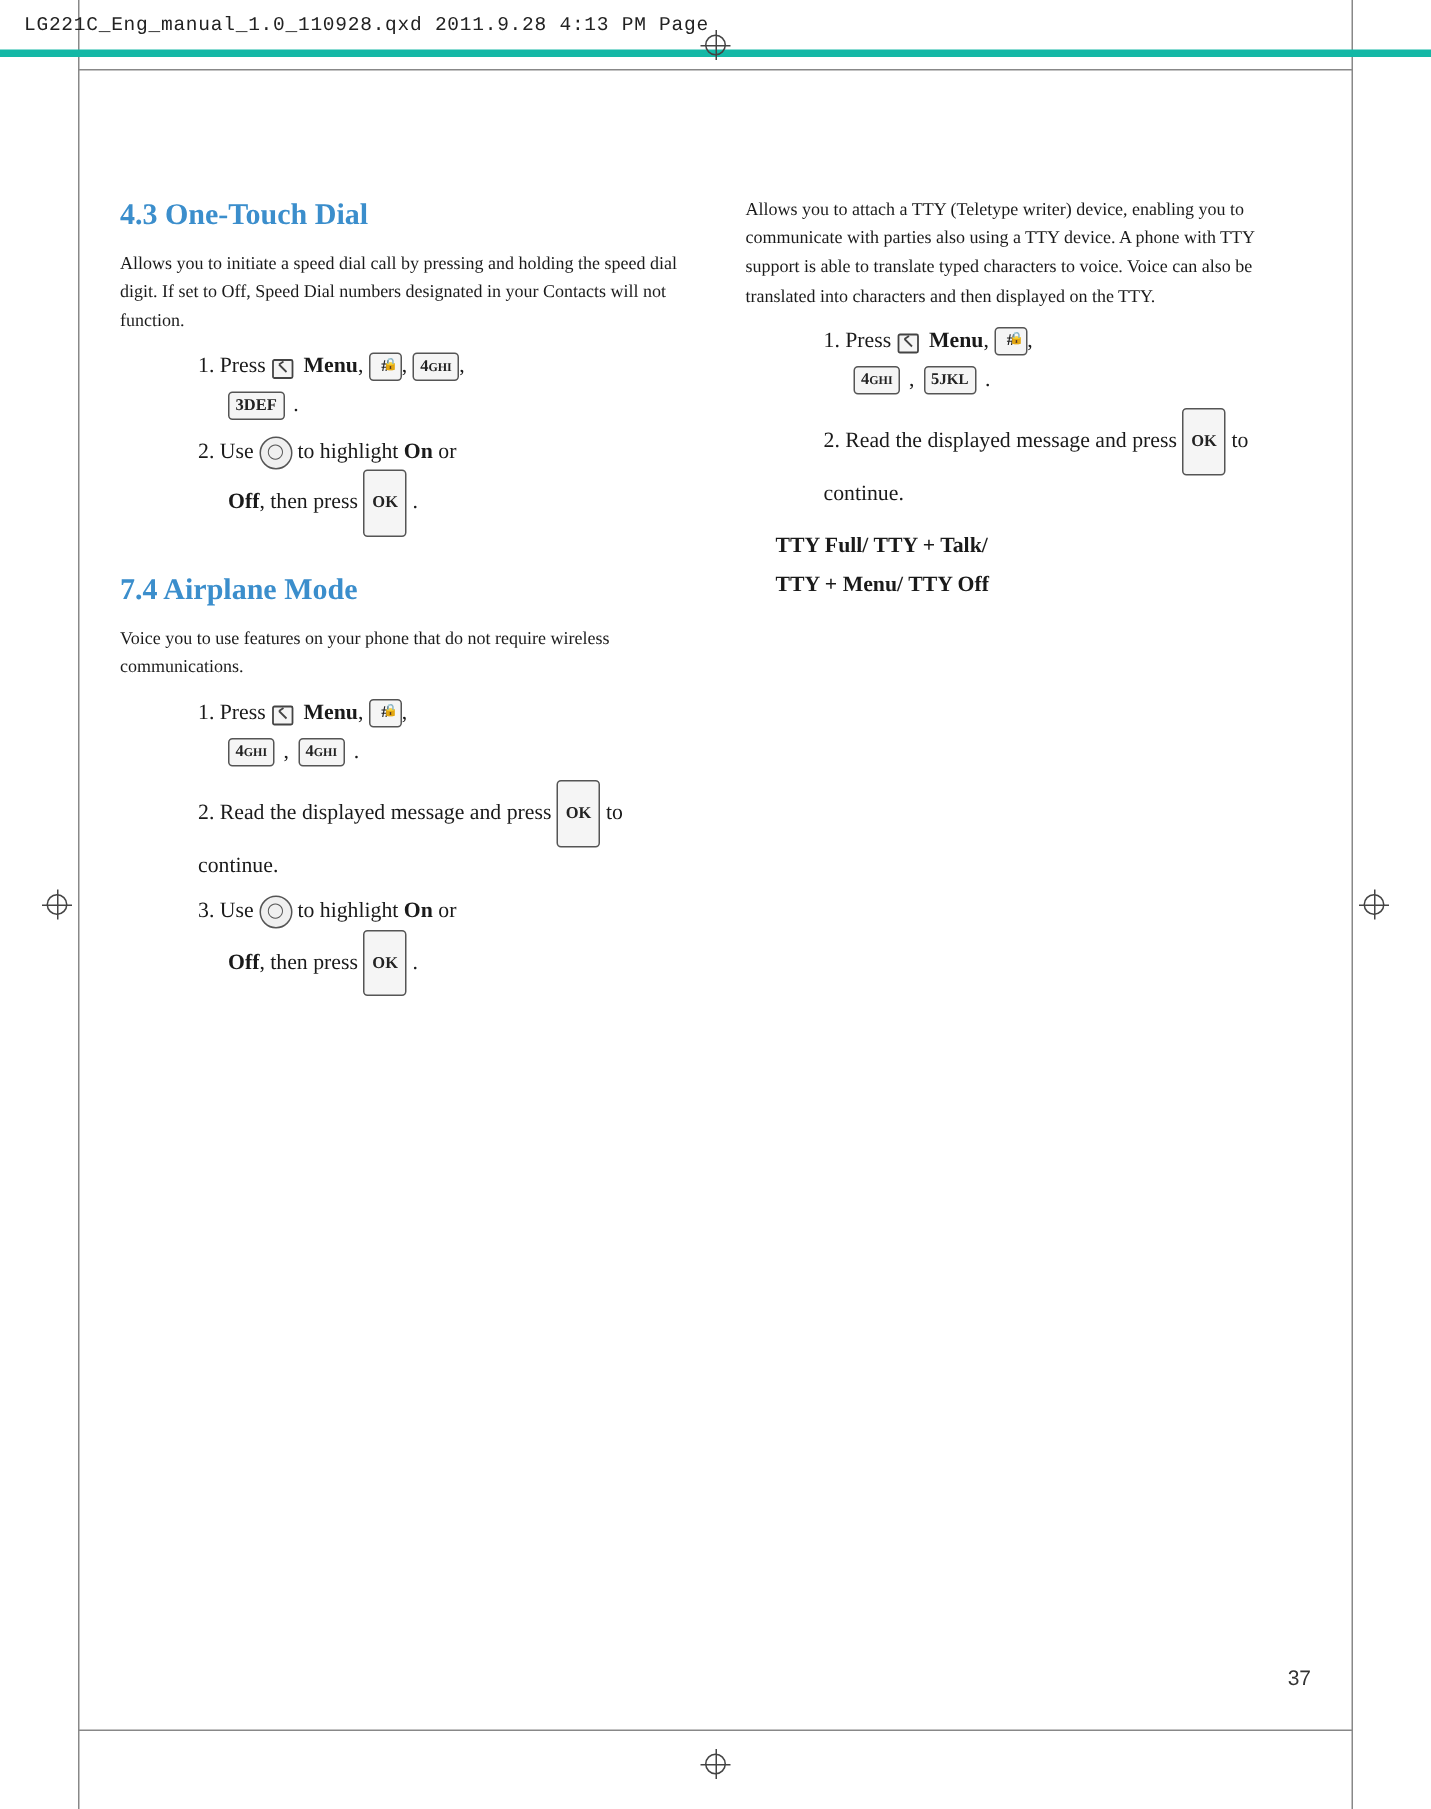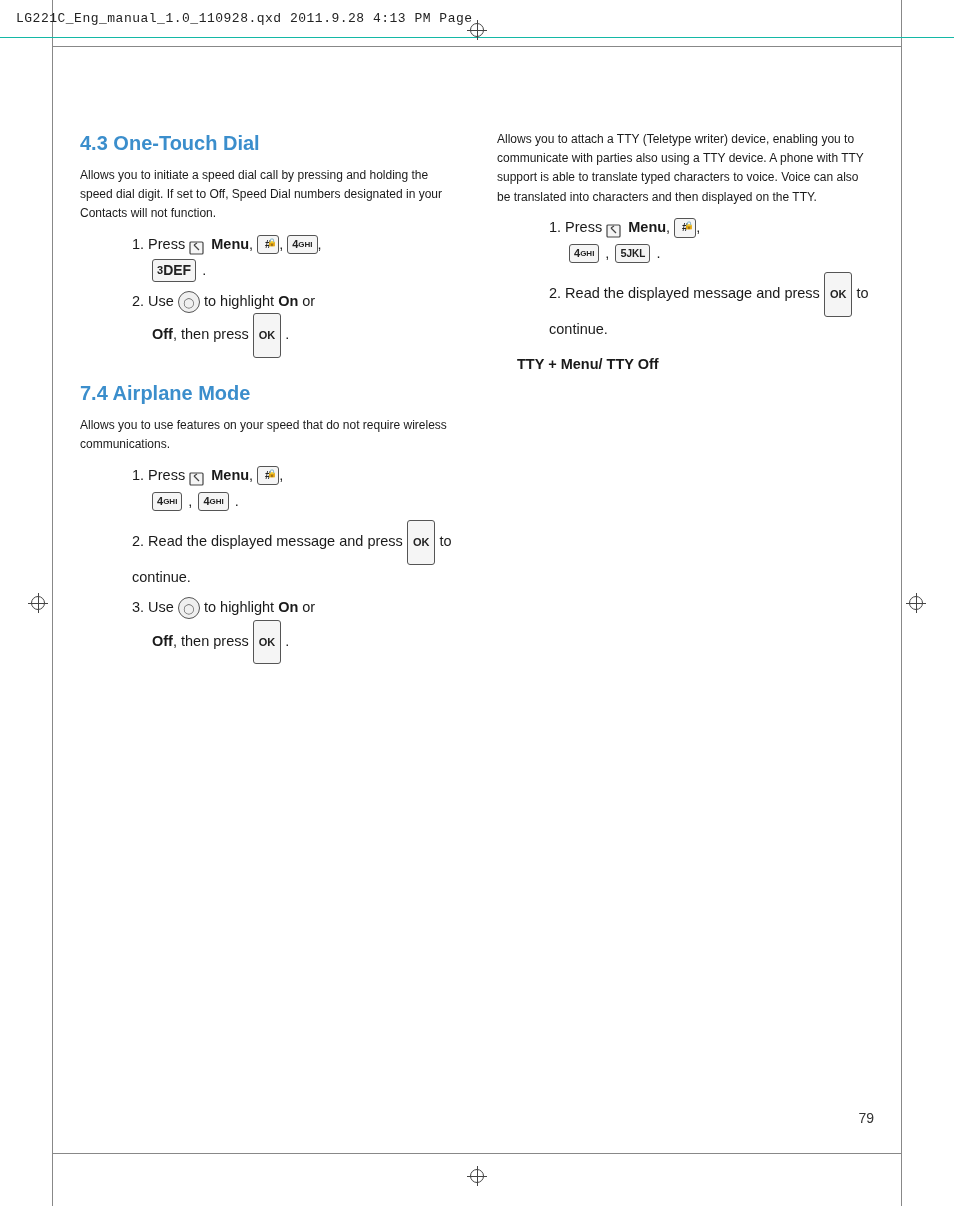--- a/index.html
+++ b/index.html
@@ -11,21 +11,21 @@
       font-size: 15px;
       color: #1a1a1a;
       position: relative;
     }
 
     
     .header-bar {
       position: absolute;
       top: 0; left: 0; right: 0;
       height: 38px;
-      border-bottom: 1px solid #14b8a6;
+      border-bottom: 5px solid #14b8a6;
       display: flex;
       align-items: center;
       padding: 0 16px;
     }
     .header-text {
       font-family: 'Courier New', monospace;
       font-size: 13px;
       color: #222;
       letter-spacing: 0.5px;
     }
@@ -67,20 +67,21 @@
       left: 80px;
       right: 80px;
       bottom: 60px;
     }
 
     
     .columns {
       display: flex;
       gap: 40px;
       margin-top: 80px;
+      font-family: Liberation Serif, serif;
     }
 
     .col-left {
       flex: 1;
     }
 
     .col-right {
       flex: 1;
     }
 
@@ -298,36 +299,36 @@
             <svg viewBox="0 0 18 14" fill="none" xmlns="http://www.w3.org/2000/svg">
               <rect x="1" y="1" width="13" height="12" rx="1" stroke="#444" stroke-width="1.2" fill="#f5f5f5"></rect>
               <line x1="5" y1="4" x2="10" y2="9" stroke="#444" stroke-width="1.2"></line>
               <line x1="5" y1="4" x2="8" y2="2" stroke="#444" stroke-width="1.2"></line>
             </svg>
           </span>
           <span class="bold-word"> Menu</span>,
           <span class="key-box">#<sup>🔒</sup></span>,
           <span class="key-box">4<sub style="font-size:8px">GHI</sub></span>,
           <div class="indent list-row">
-            <span class="key-box">3<sub style="font-size:14px">DEF</sub></span>.
+            <span class="key-box">3<sub style="font-size:11px">DEF</sub></span>.
           </div>
         </div>
 
         <div class="list-item">
           2. Use <span class="nav-circle">◯</span>
           to highlight <span class="bold-word">On</span> or
           <div class="indent">
             <span class="bold-word">Off</span>, then press <span class="ok-key">OK</span> .
           </div>
         </div>
       </div>
 
       <div class="section-gap">
         <div class="section-heading">7.4 Airplane Mode</div>
-        <div class="body-text">Allows you to use features on your speed that do not require wireless communications.</div>
+        <div class="body-text">Voice you to use features on your phone that do not require wireless communications.</div>
 
         <div class="list-item">
           1. Press
           <span class="menu-icon">
             <svg viewBox="0 0 18 14" fill="none" xmlns="http://www.w3.org/2000/svg">
               <rect x="1" y="1" width="13" height="12" rx="1" stroke="#444" stroke-width="1.2" fill="#f5f5f5"></rect>
               <line x1="5" y1="4" x2="10" y2="9" stroke="#444" stroke-width="1.2"></line>
               <line x1="5" y1="4" x2="8" y2="2" stroke="#444" stroke-width="1.2"></line>
             </svg>
           </span>
@@ -375,24 +376,25 @@
             <span class="key-box">5<sub style="font-size:10px">JKL</sub></span>.
           </div>
         </div>
 
         <div class="list-item">
           2. Read the displayed message and press <span class="ok-key">OK</span> to continue.
         </div>
 
 
         <div class="tty-options">
+          <div>TTY Full/ TTY + Talk/</div>
           <div>TTY + Menu/ TTY Off</div>
         </div>
 
       </div>
 
     </div>
 
   </div>
 
-  <div class="page-number">79</div>
+  <div class="page-number">37</div>
 
 </div>
 
 </body></html>

